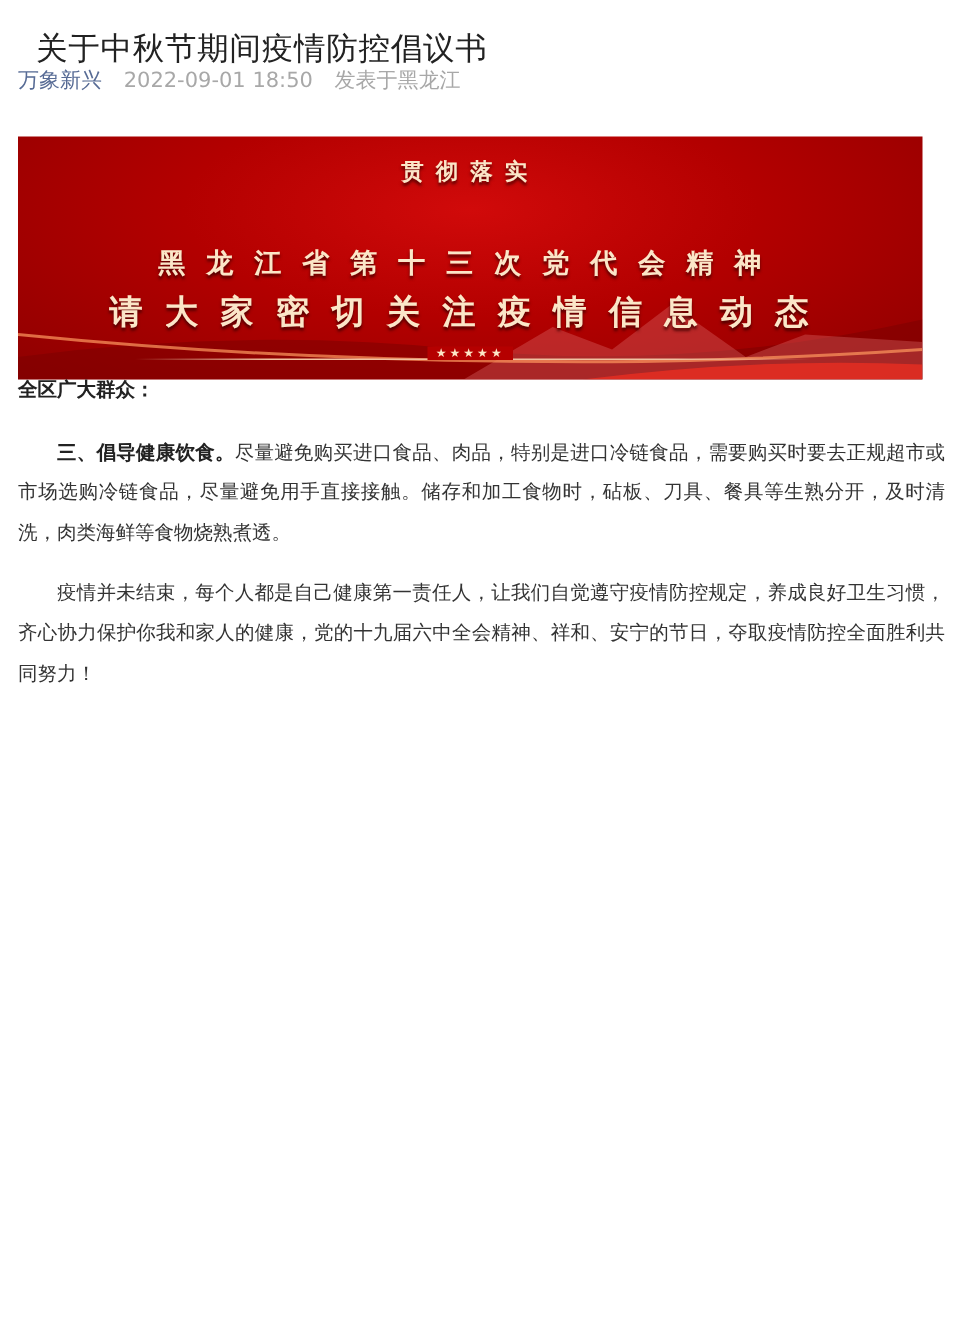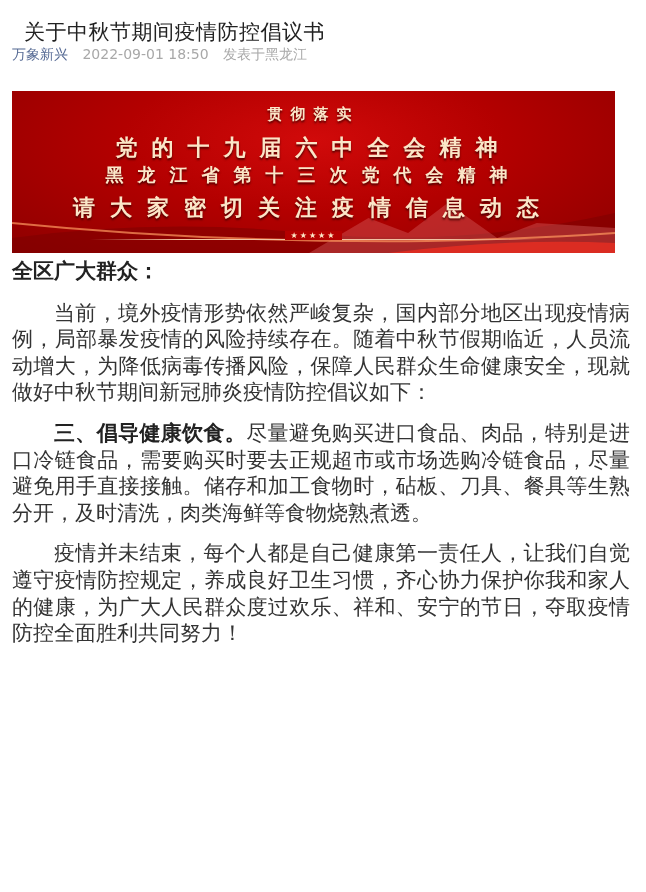--- a/index.html
+++ b/index.html
@@ -18,21 +18,21 @@
                   text-shadow: 0 2px 2px rgba(60,0,0,0.8); white-space: nowrap; }
   .banner .l0 { top: 14px; font-size: 15px; letter-spacing: 8px; }
   .banner .l1 { top: 42px; font-size: 22px; letter-spacing: 14px; }
   .banner .l2 { top: 72px; font-size: 18px; letter-spacing: 14px; }
   .banner .l3 { top: 102px; font-size: 22px; letter-spacing: 15px; }
   .banner .divider { position: absolute; top: 148px; left: 78px; width: 450px; height: 1px;
                      background: linear-gradient(90deg, transparent, #f0c0a0 20%, #f0c0a0 80%, transparent); }
   .banner .stars { position: absolute; top: 140px; left: 0; width: 100%; text-align: center;
                    color: #fde7c7; font-size: 8px; letter-spacing: 2px; }
   .banner .stars span { background: #b50000; padding: 0 6px; }
-  .content { position: absolute; left: 12px; top: 258px; width: 618px; font-size: 21px; line-height: 26.6px; color: #333; }
+  .content { position: absolute; left: 12px; top: 248px; width: 618px; font-size: 13px; line-height: 26.6px; color: #333; }
   .content p { margin: 0; text-align: justify; }
   .greeting { font-weight: bold; color: #222; margin-bottom: 15px !important; }
   .para { text-indent: 2em; margin-bottom: 14px !important; }
   .para b { color: #222; }
 </style>
 </head>
 <body>
 
 <h1 class="title" style="margin:12px;font-weight:normal;">关于中秋节期间疫情防控倡议书</h1>
 
@@ -43,25 +43,23 @@
 </div>
 
 <div class="banner">
   <svg class="mountain" viewBox="0 0 609 70" preserveAspectRatio="none">
     <path d="M0 55 Q150 35 300 50 T609 30 L609 70 L0 70 Z" fill="#7a0000" opacity="0.5"></path>
     <path d="M300 70 L360 35 L400 50 L440 20 L490 55 L530 40 L609 45 L609 70 Z" fill="#e07070" opacity="0.35"></path>
     <path d="M0 40 Q200 60 420 58 Q520 56 609 50" stroke="#ff9a60" stroke-width="2" fill="none" opacity="0.7"></path>
     <path d="M380 70 Q500 55 609 60 L609 70 Z" fill="#ff3020" opacity="0.6"></path>
   </svg>
   <div class="line l0">贯彻落实</div>
-  <div class="line l1">党的十九届六中全会精神</div>
   <div class="line l2">黑龙江省第十三次党代会精神</div>
   <div class="line l3">请大家密切关注疫情信息动态</div>
   <div class="divider"></div>
   <div class="stars"><span>★★★★★</span></div>
 </div>
 
 <div class="content">
   <p class="greeting">全区广大群众：</p>
-  <p class="para">当前，境外疫情形势依然严峻复杂，国内部分地区出现疫情病例，局部暴发疫情的风险持续存在。随着中秋节假期临近，人员流动增大，为降低病毒传播风险，保障人民群众生命健康安全，现就做好中秋节期间新冠肺炎疫情防控倡议如下：</p>
   <p class="para"><b>三、倡导健康饮食。</b><span>尽量避免购买进口食品、肉品，特别是进口冷链食品，需要购买时要去正规超市或市场选购冷链食品，尽量避免用手直接接触。储存和加工食物时，砧板、刀具、餐具等生熟分开，及时清洗，肉类海鲜等食物烧熟煮透。</span></p>
-  <p class="para">疫情并未结束，每个人都是自己健康第一责任人，让我们自觉遵守疫情防控规定，养成良好卫生习惯，齐心协力保护你我和家人的健康，为广大人民群众度过欢乐、祥和、安宁的节日，夺取疫情防控全面胜利共同努力！</p>
+  <p class="para">疫情并未结束，每个人都是自己健康第一责任人，让我们自觉遵守疫情防控规定，养成良好卫生习惯，齐心协力保护你我和家人的健康，党的十九届六中全会精神、祥和、安宁的节日，夺取疫情防控全面胜利共同努力！</p>
 </div>
 
 </body></html>

